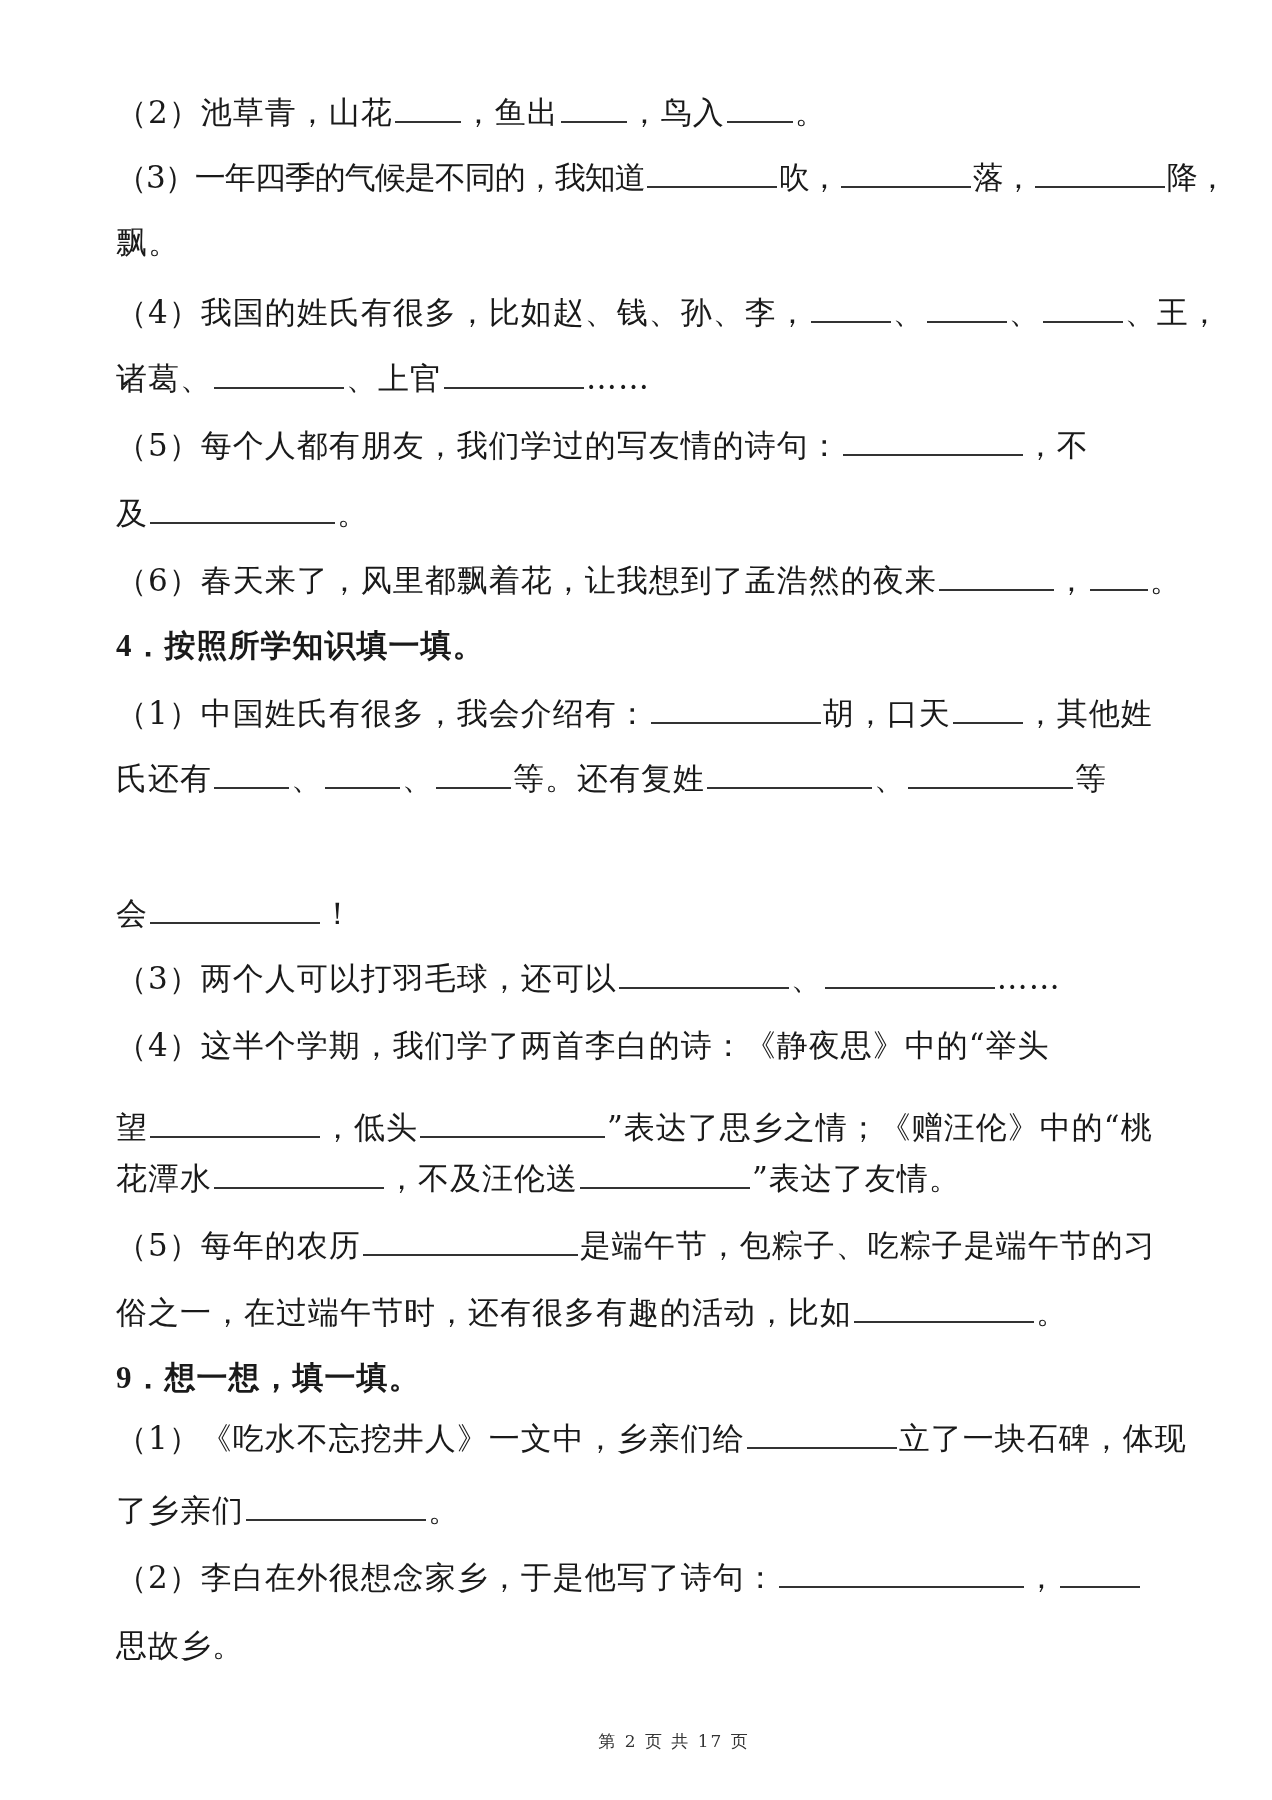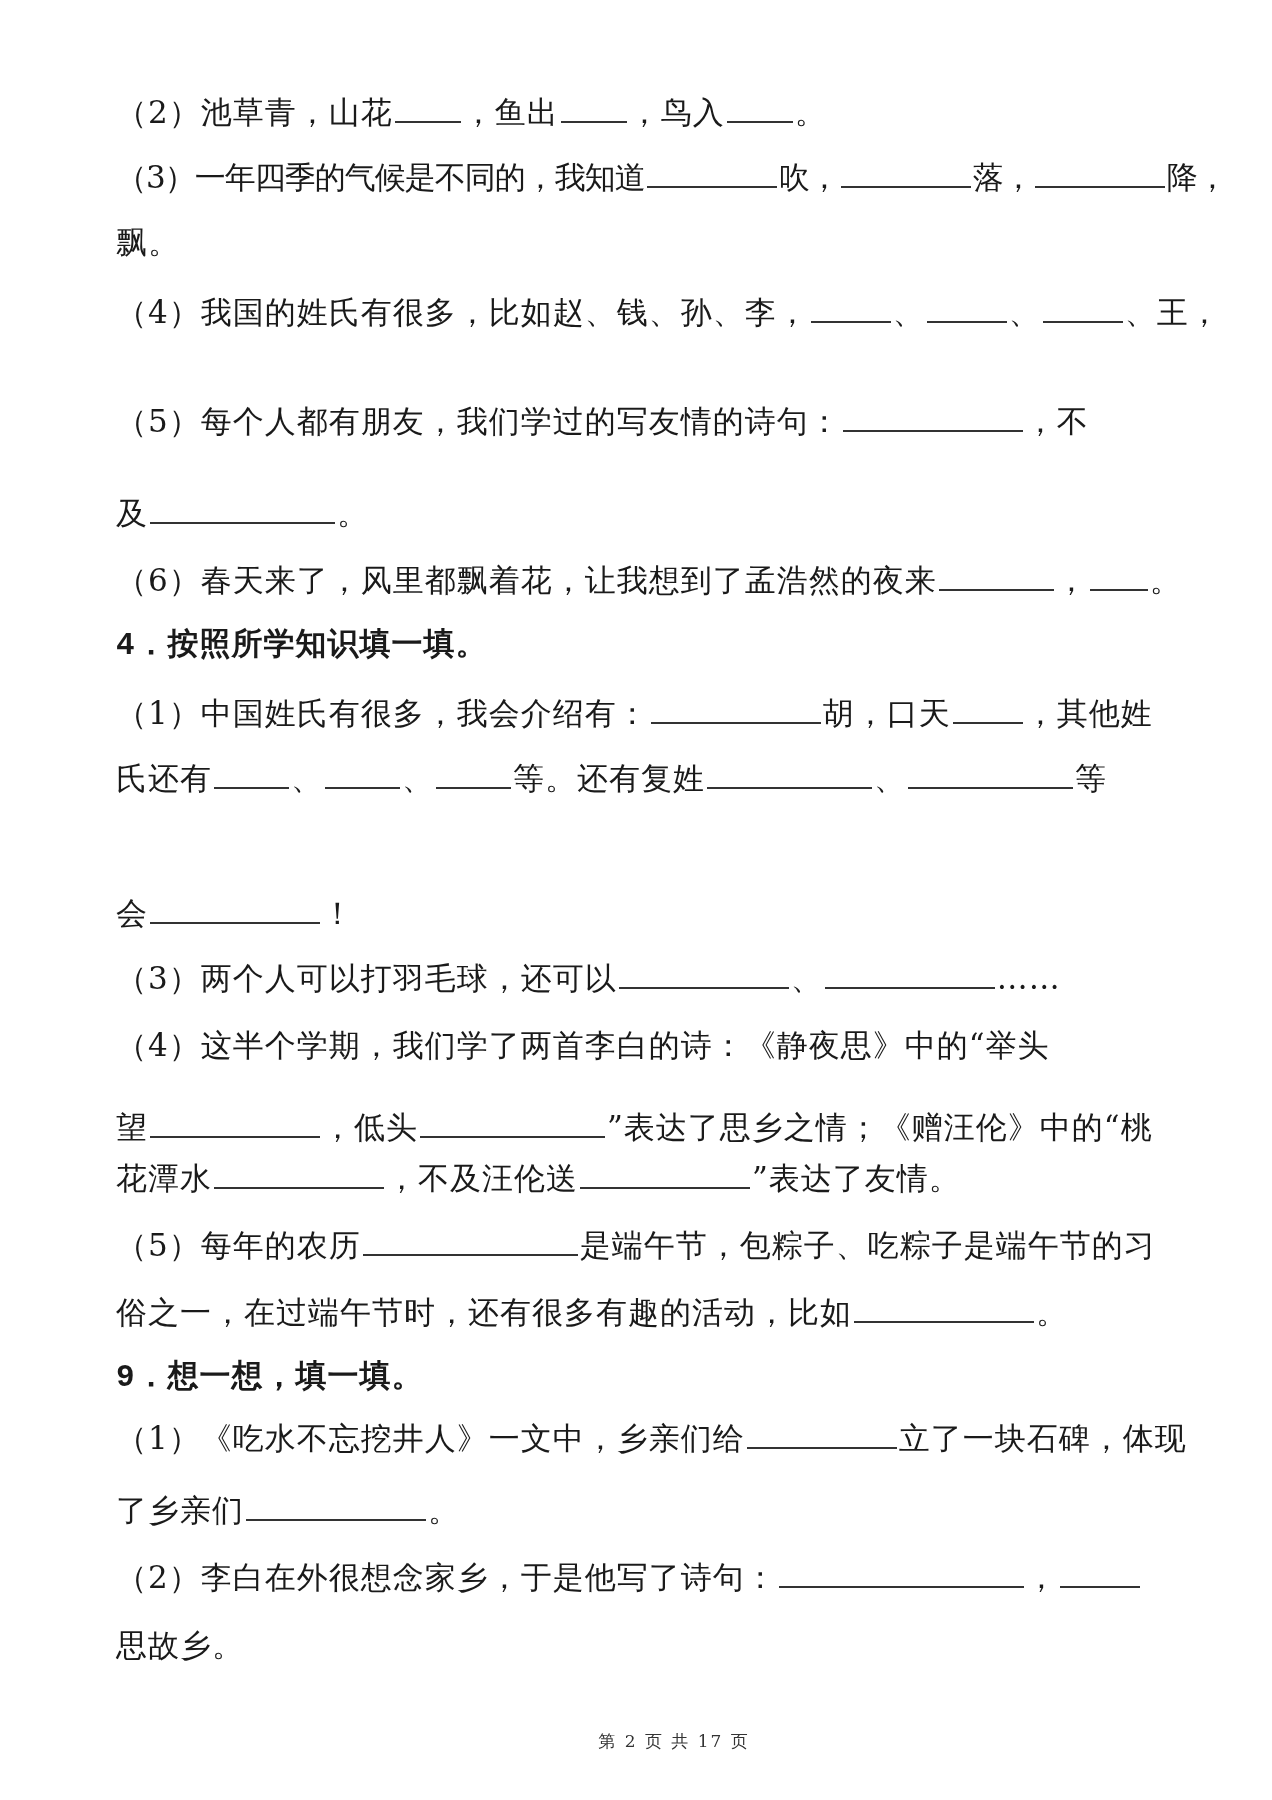--- a/index.html
+++ b/index.html
@@ -6,21 +6,21 @@
   body {
     width: 1272px; height: 1800px; position: relative; overflow: hidden;
     font-family: "DejaVu Serif", "Liberation Serif", serif;
     color: #1a1a1a;
   }
   .page { position: absolute; left: 0; top: 0; width: 1272px; height: 1800px; background: #fff; margin-left: 38px; }
   .line {
     position: absolute; left: 78px; white-space: nowrap;
     font-size: 31px; line-height: 40px; letter-spacing: 1px;
   }
-  .heading { font-weight: bold; font-family: Liberation Mono, monospace; }
+  .heading { font-weight: bold; font-family: Liberation Serif, serif; }
   .blank {
     display: inline-block; border-bottom: 2px solid #333; height: 28px;
     vertical-align: baseline; margin: 0 2px;
   }
   .footer {
     position: absolute; top: 1730px; left: 0; width: 1272px; text-align: center;
     font-size: 17px; color: #333; letter-spacing: 2px;
   }
 </style>
 </head>
@@ -35,22 +35,25 @@
   <div class="line" style="top:157px; letter-spacing:-1px">
     <span>（3）</span><span>一年四季的气候是不同的，我知道</span><span class="blank" style="width:130px"></span><span>吹，</span><span class="blank" style="width:130px"></span><span>落，</span><span class="blank" style="width:130px"></span><span>降，</span>
   </div>
   <div class="line" style="top:222px">
     <span>飘。</span>
   </div>
 
   <div class="line" style="top:292px">
     <span>（4）</span><span>我国的姓氏有很多，比如赵、钱、孙、李，</span><span class="blank" style="width:80px"></span><span>、</span><span class="blank" style="width:80px"></span><span>、</span><span class="blank" style="width:80px"></span><span>、王，</span>
   </div>
+  <div class="line" style="top:358px">
+    <span>诸葛、</span><span class="blank" style="width:130px"></span><span>、上官</span><span class="blank" style="width:140px"></span><span>……</span>
+  </div>
 
-  <div class="line" style="top:401px">
+  <div class="line" style="top:425px">
     <span>（5）</span><span>每个人都有朋友，我们学过的写友情的诗句：</span><span class="blank" style="width:180px"></span><span>，不</span>
   </div>
   <div class="line" style="top:493px">
     <span>及</span><span class="blank" style="width:185px"></span><span>。</span>
   </div>
 
   <div class="line" style="top:560px">
     <span>（6）</span><span>春天来了，风里都飘着花，让我想到了孟浩然的夜来</span><span class="blank" style="width:115px"></span><span>，</span><span class="blank" style="width:58px"></span><span>。</span>
   </div>
 

